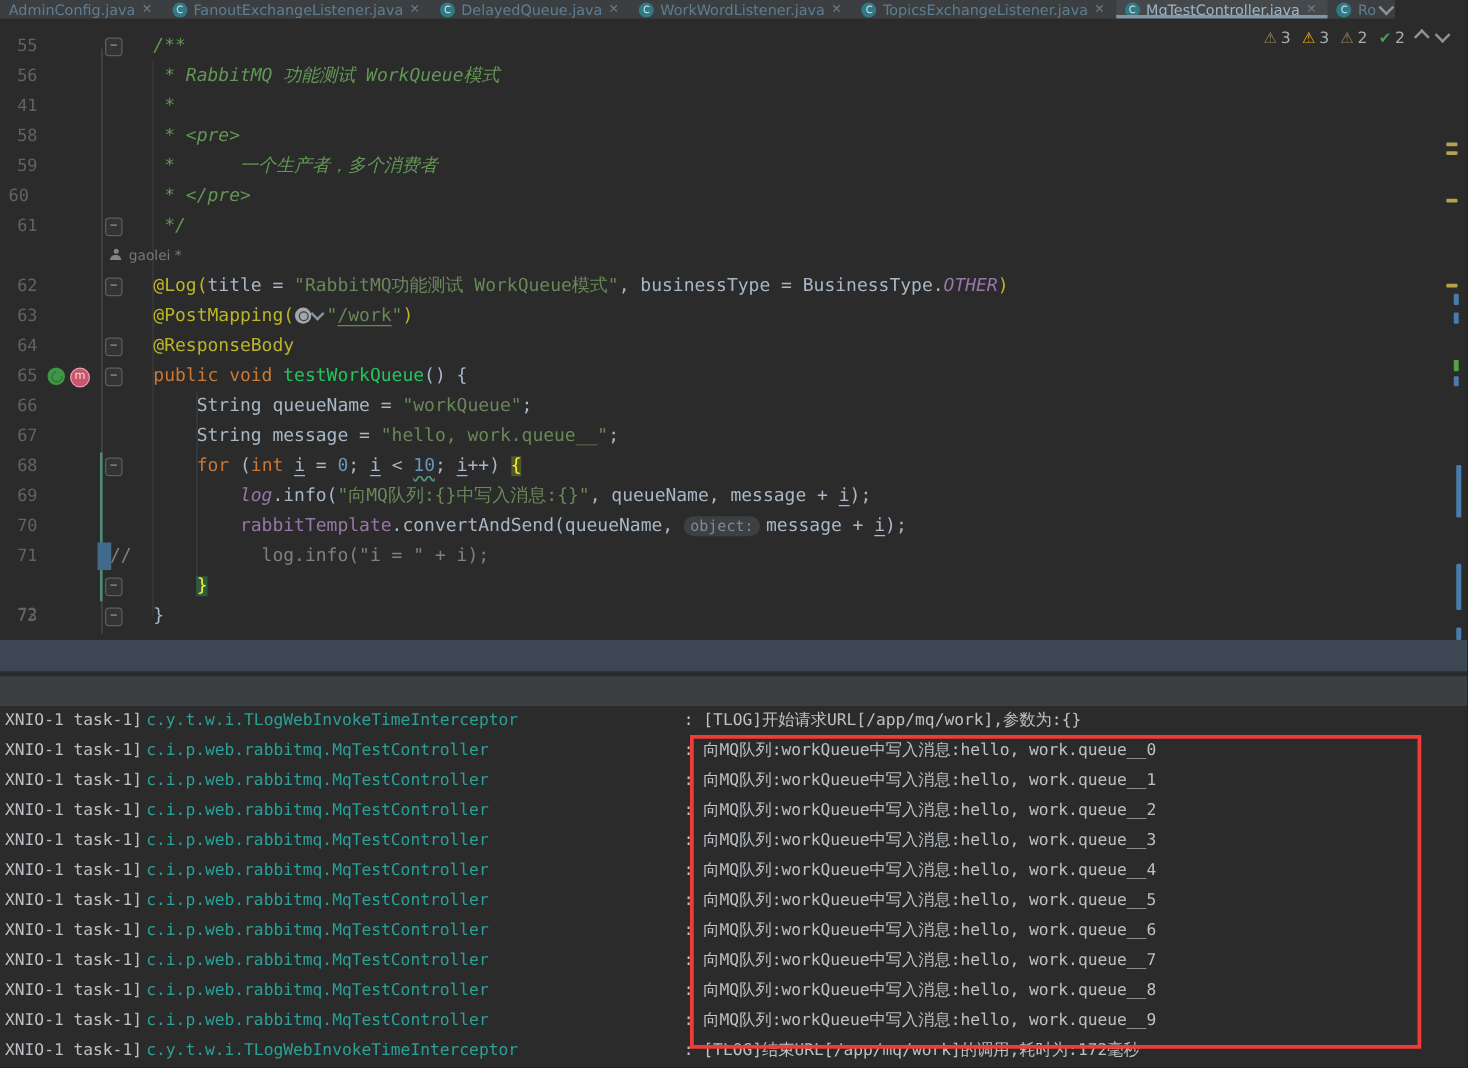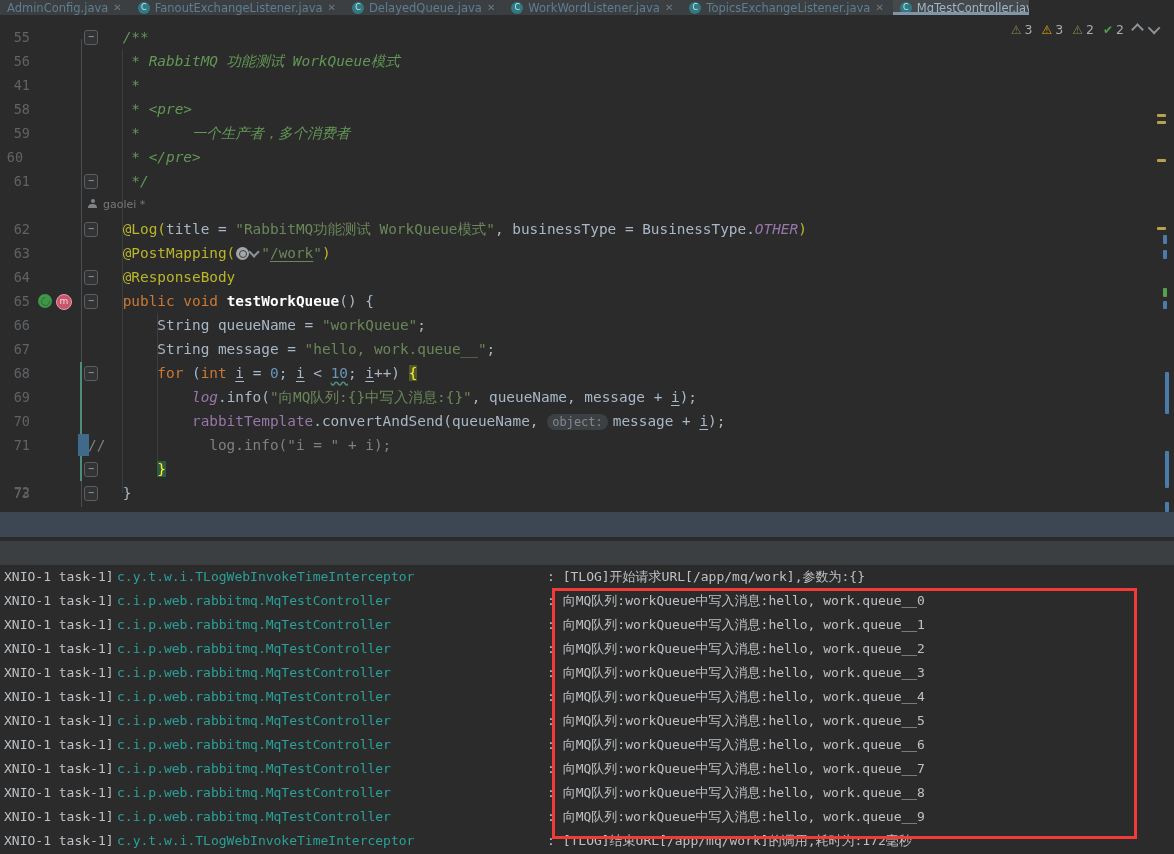--- a/index.html
+++ b/index.html
@@ -1,19 +1,19 @@
 <!DOCTYPE html>
 <html><head>
 <meta charset="utf-8">
 <style>
   html,body{margin:0;padding:0;background:#1e1f22;}
   .screen{position:relative;width:1174px;height:854px;background:#2b2b2b;overflow:hidden;
           font-family:"DejaVu Sans Mono",monospace;}
   
-  .tab-bar{position:absolute;left:0;top:0;width:1029px;height:15px;background:#3c3f41;
+  .tab-bar{position:absolute;left:0;top:0;width:1116px;height:15px;background:#3c3f41;
            display:flex;align-items:stretch;overflow:hidden;border-bottom:1px solid #323232;}
   .tab{display:flex;align-items:center;gap:5px;padding:0 9px 0 7px;position:relative;
        font-family:"DejaVu Sans",sans-serif;font-size:11.5px;color:#5f7d91;cursor:pointer;white-space:nowrap;}
   .tab.active{background:#46494b;color:#9db4c6;}
   .tab.active::after{content:"";position:absolute;left:0;right:0;bottom:0;height:3px;background:#8295a8;}
   .file-icon{width:12px;height:12px;border-radius:50%;background:#2f7a85;color:#cfe3e8;
              font-size:8px;line-height:12px;text-align:center;font-family:"DejaVu Sans",sans-serif;flex:0 0 auto;}
   .tab-close{color:#6e7880;font-size:10px;line-height:10px;}
   .chev{width:7px;height:7px;border-left:2px solid #8a939a;border-bottom:2px solid #8a939a;display:inline-block;}
   .chev.down{transform:rotate(-45deg) translateY(-2px);}
@@ -30,21 +30,21 @@
   .codeline{position:absolute;left:88px;height:24px;line-height:24px;white-space:pre;font-size:14.4px;}
   .tk-doc{color:#629755;font-style:italic;}
   .tk-kw{color:#cc7832;}
   .tk-str{color:#6a8759;}
   .tk-num{color:#6897bb;}
   .tk-ann{color:#bbb529;}
   .tk-plain{color:#a9b7c6;}
   .tk-cmt{color:#808080;}
   .tk-field{color:#9876aa;}
   .tk-sfield{color:#9876aa;font-style:italic;}
-  .tk-method{color:#ffffff;font-weight:bold;}
+  .tk-method{color:#22c55e;}
   .tk-varu{color:#a9b7c6;text-decoration:underline;text-underline-offset:3px;}
   .tk-numwavy{color:#6897bb;text-decoration:underline wavy;text-decoration-color:#4e8f7b;text-underline-offset:3px;}
   .tk-strlink{color:#6a8759;text-decoration:underline;text-underline-offset:3px;text-align:center;}
   .tk-brace1{color:#ffef28;background:#4e5a2b;}
   .tk-brace2{color:#ffef28;background:#2d5b41;}
   .tok-inlay{background:#3d4043;color:#838990;border-radius:8px;padding:1px 5px;font-size:12px;margin-right:5px;}
   .map-globe{display:inline-block;width:13px;height:13px;border-radius:50%;background:#a2a7ab;
              vertical-align:middle;margin:0 1px 2px 1px;position:relative;}
   .map-globe::after{content:"";position:absolute;left:3px;top:3px;width:6px;height:6px;
              border:1.5px solid #3c3f41;border-radius:50%;}

